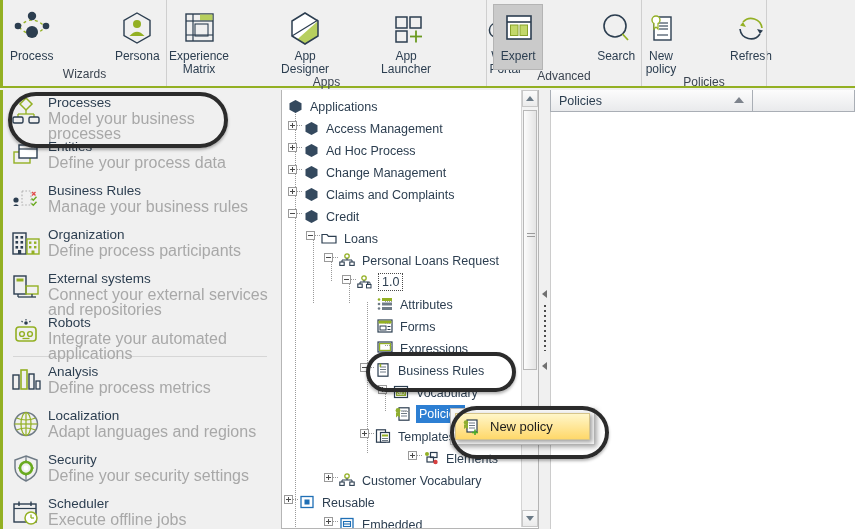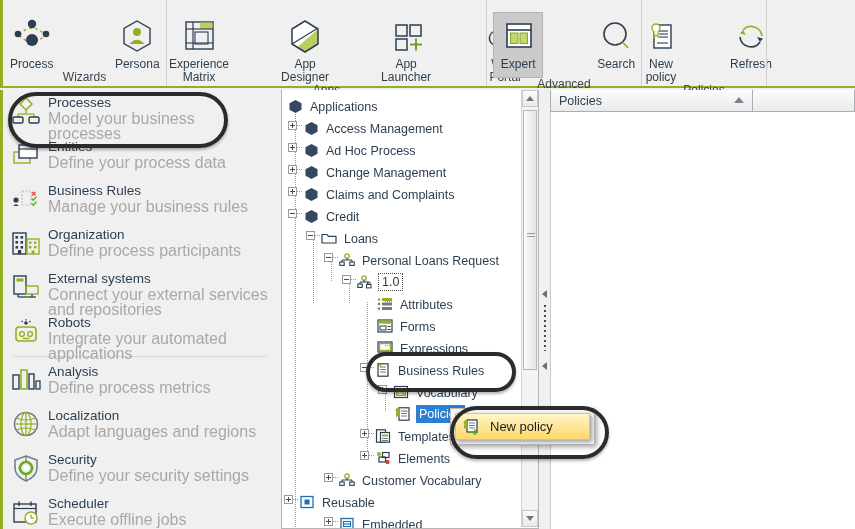--- a/index.html
+++ b/index.html
@@ -18,21 +18,21 @@
     border-bottom:2px solid #93b023;
     box-sizing:border-box;
     display:flex;
     border-left:3px solid #93b023;
   }
   .rgroup{
     position:relative;height:86px;display:flex;flex-direction:column;
     justify-content:flex-start;box-sizing:border-box;
   }
   .rgroup + .rgroup{border-left:1px solid #cfcfcf;}
-  .rgroup-items{display:flex;flex:1;align-items:flex-start;padding-top:12px;gap:48px;}
+  .rgroup-items{display:flex;flex:1;align-items:flex-start;padding-top:4px;gap:48px;}
   .rgroup-label{
     text-align:center;font-size:12px;color:#3b4450;
     padding-bottom:5px;line-height:13px;
   }
   .rbtn{
     display:flex;flex-direction:column;align-items:center;
     width:72px;padding:4px 2px 0 2px;box-sizing:border-box;
     cursor:default;
   }
   .rbtn.wide{width:78px;}
@@ -769,21 +769,21 @@
             <rect x="1.5" y="0.8" width="9" height="12.4" fill="none" stroke="#2c3e50" stroke-width="1.2"></rect>
             <rect x="5.5" y="3.5" width="9" height="9.7" fill="#ffffff" stroke="#2c3e50" stroke-width="1.2"></rect>
             <rect x="7" y="5.5" width="6" height="2" fill="#93b023"></rect>
             <line x1="7" y1="9.5" x2="13" y2="9.5" stroke="#6f7b86" stroke-width="1"></line>
             <line x1="7" y1="11.5" x2="13" y2="11.5" stroke="#6f7b86" stroke-width="1"></line>
           </svg>
         </span>
         <span class="tlabel">Templates</span>
       </div>
 
-      <div class="tnode" style="padding-left:76px;">
+      <div class="tnode" style="padding-left:76px;margin-left:48px;">
         <span class="tw">
             <i class="exp plus"></i>
             <i class="tdots"></i>
           </span>
         <span class="ticon">
           <svg width="16" height="14" viewBox="0 0 16 14">
             <circle cx="4" cy="3" r="2" fill="#93b023"></circle>
             <rect x="7.5" y="1.5" width="6.5" height="5" fill="none" stroke="#2c3e50" stroke-width="1.2"></rect>
             <rect x="4" y="6" width="6.5" height="5" fill="none" stroke="#2c3e50" stroke-width="1.2"></rect>
             <circle cx="12.5" cy="11" r="2.2" fill="#d84040"></circle>

